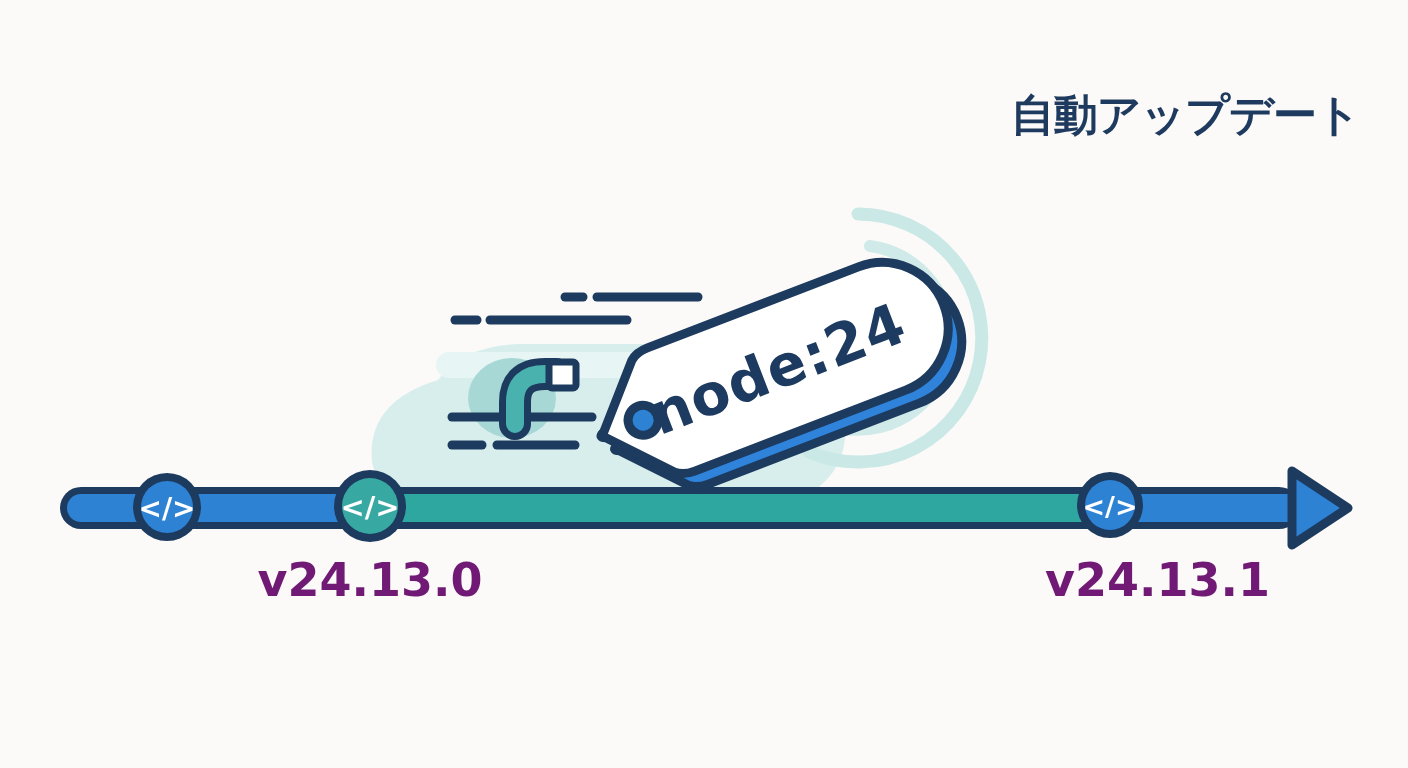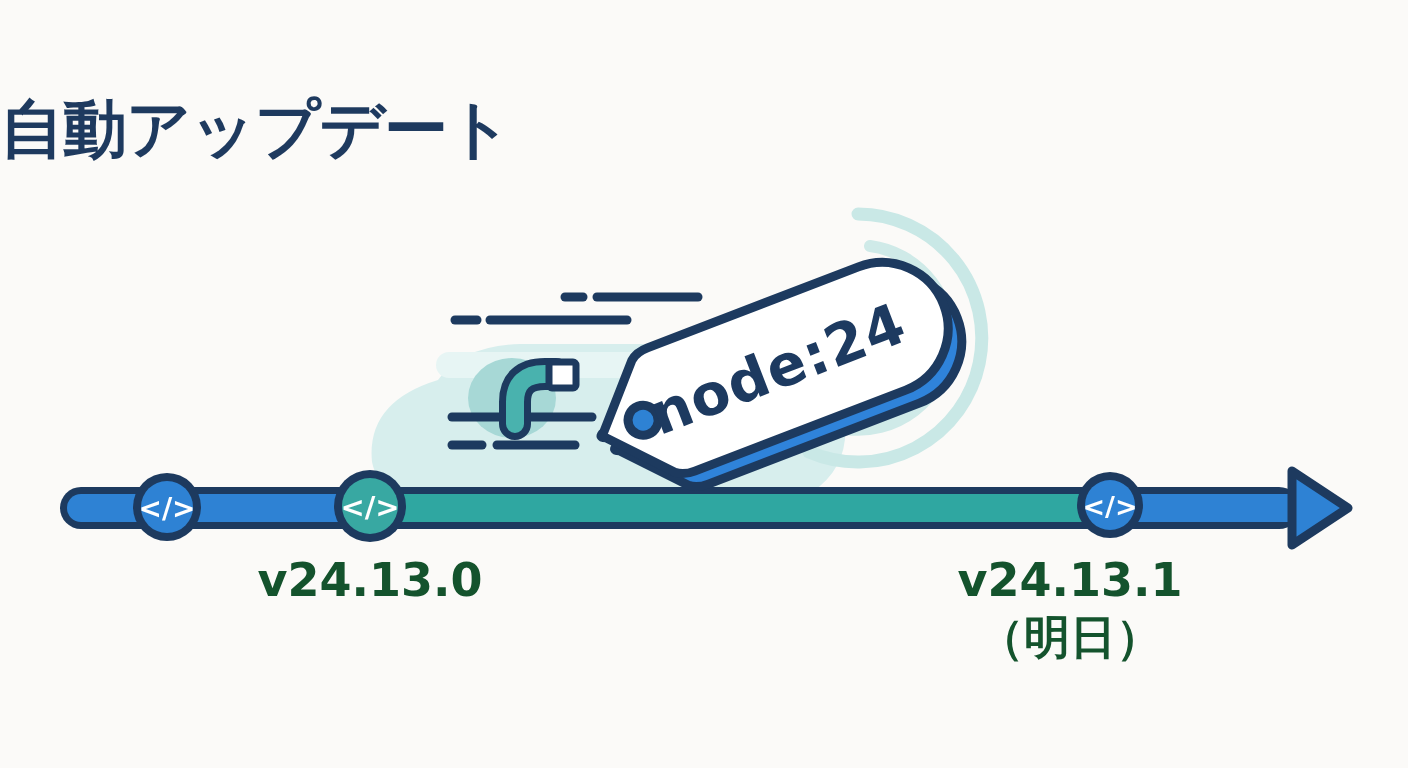--- a/index.html
+++ b/index.html
@@ -4,30 +4,30 @@
 <style>
   html,body{margin:0;padding:0;background:#fbfaf8;}
   .canvas{
     position:relative;width:1408px;height:768px;overflow:hidden;
     background:#fbfaf8;
     font-family:"DejaVu Sans","Liberation Sans",sans-serif;
     color:#1e3a5f;
   }
   .title{
     position:absolute;top:86px;left:0;width:1360px;
-    text-align:left;font-size:64px;font-weight:700;
+    text-align:right;font-size:44px;font-weight:700;
     letter-spacing:-1px;color:#1e3a5f;
   }
   .milestone-label{
     position:absolute;top:552px;width:320px;text-align:center;
-    font-size:46px;font-weight:700;line-height:57px;color:#14532d;
+    font-size:46px;font-weight:700;line-height:57px;color:#701a75;
   }
   .milestone-label .version,.milestone-label .date{display:block;}
   .milestone-left{left:210px;}
-  .milestone-right{left:910px;}
+  .milestone-right{left:950px;text-align:right;}
   svg{position:absolute;top:0;left:0;}
   .svg-text{font-family:"DejaVu Sans","Liberation Sans",sans-serif;font-weight:700;}
 </style>
 </head>
 <body>
 
 <div class="canvas">
 
   <svg width="1408" height="768" viewBox="0 0 1408 768">
     <defs>
@@ -107,16 +107,15 @@
     </g>
   </svg>
 
   <div class="title">自動アップデート</div>
 
   <div class="milestone-label milestone-left">
     <span class="version">v24.13.0</span>
   </div>
   <div class="milestone-label milestone-right">
     <span class="version">v24.13.1</span>
-    <span class="date">（明日）</span>
   </div>
 
 </div>
 
 </body></html>

